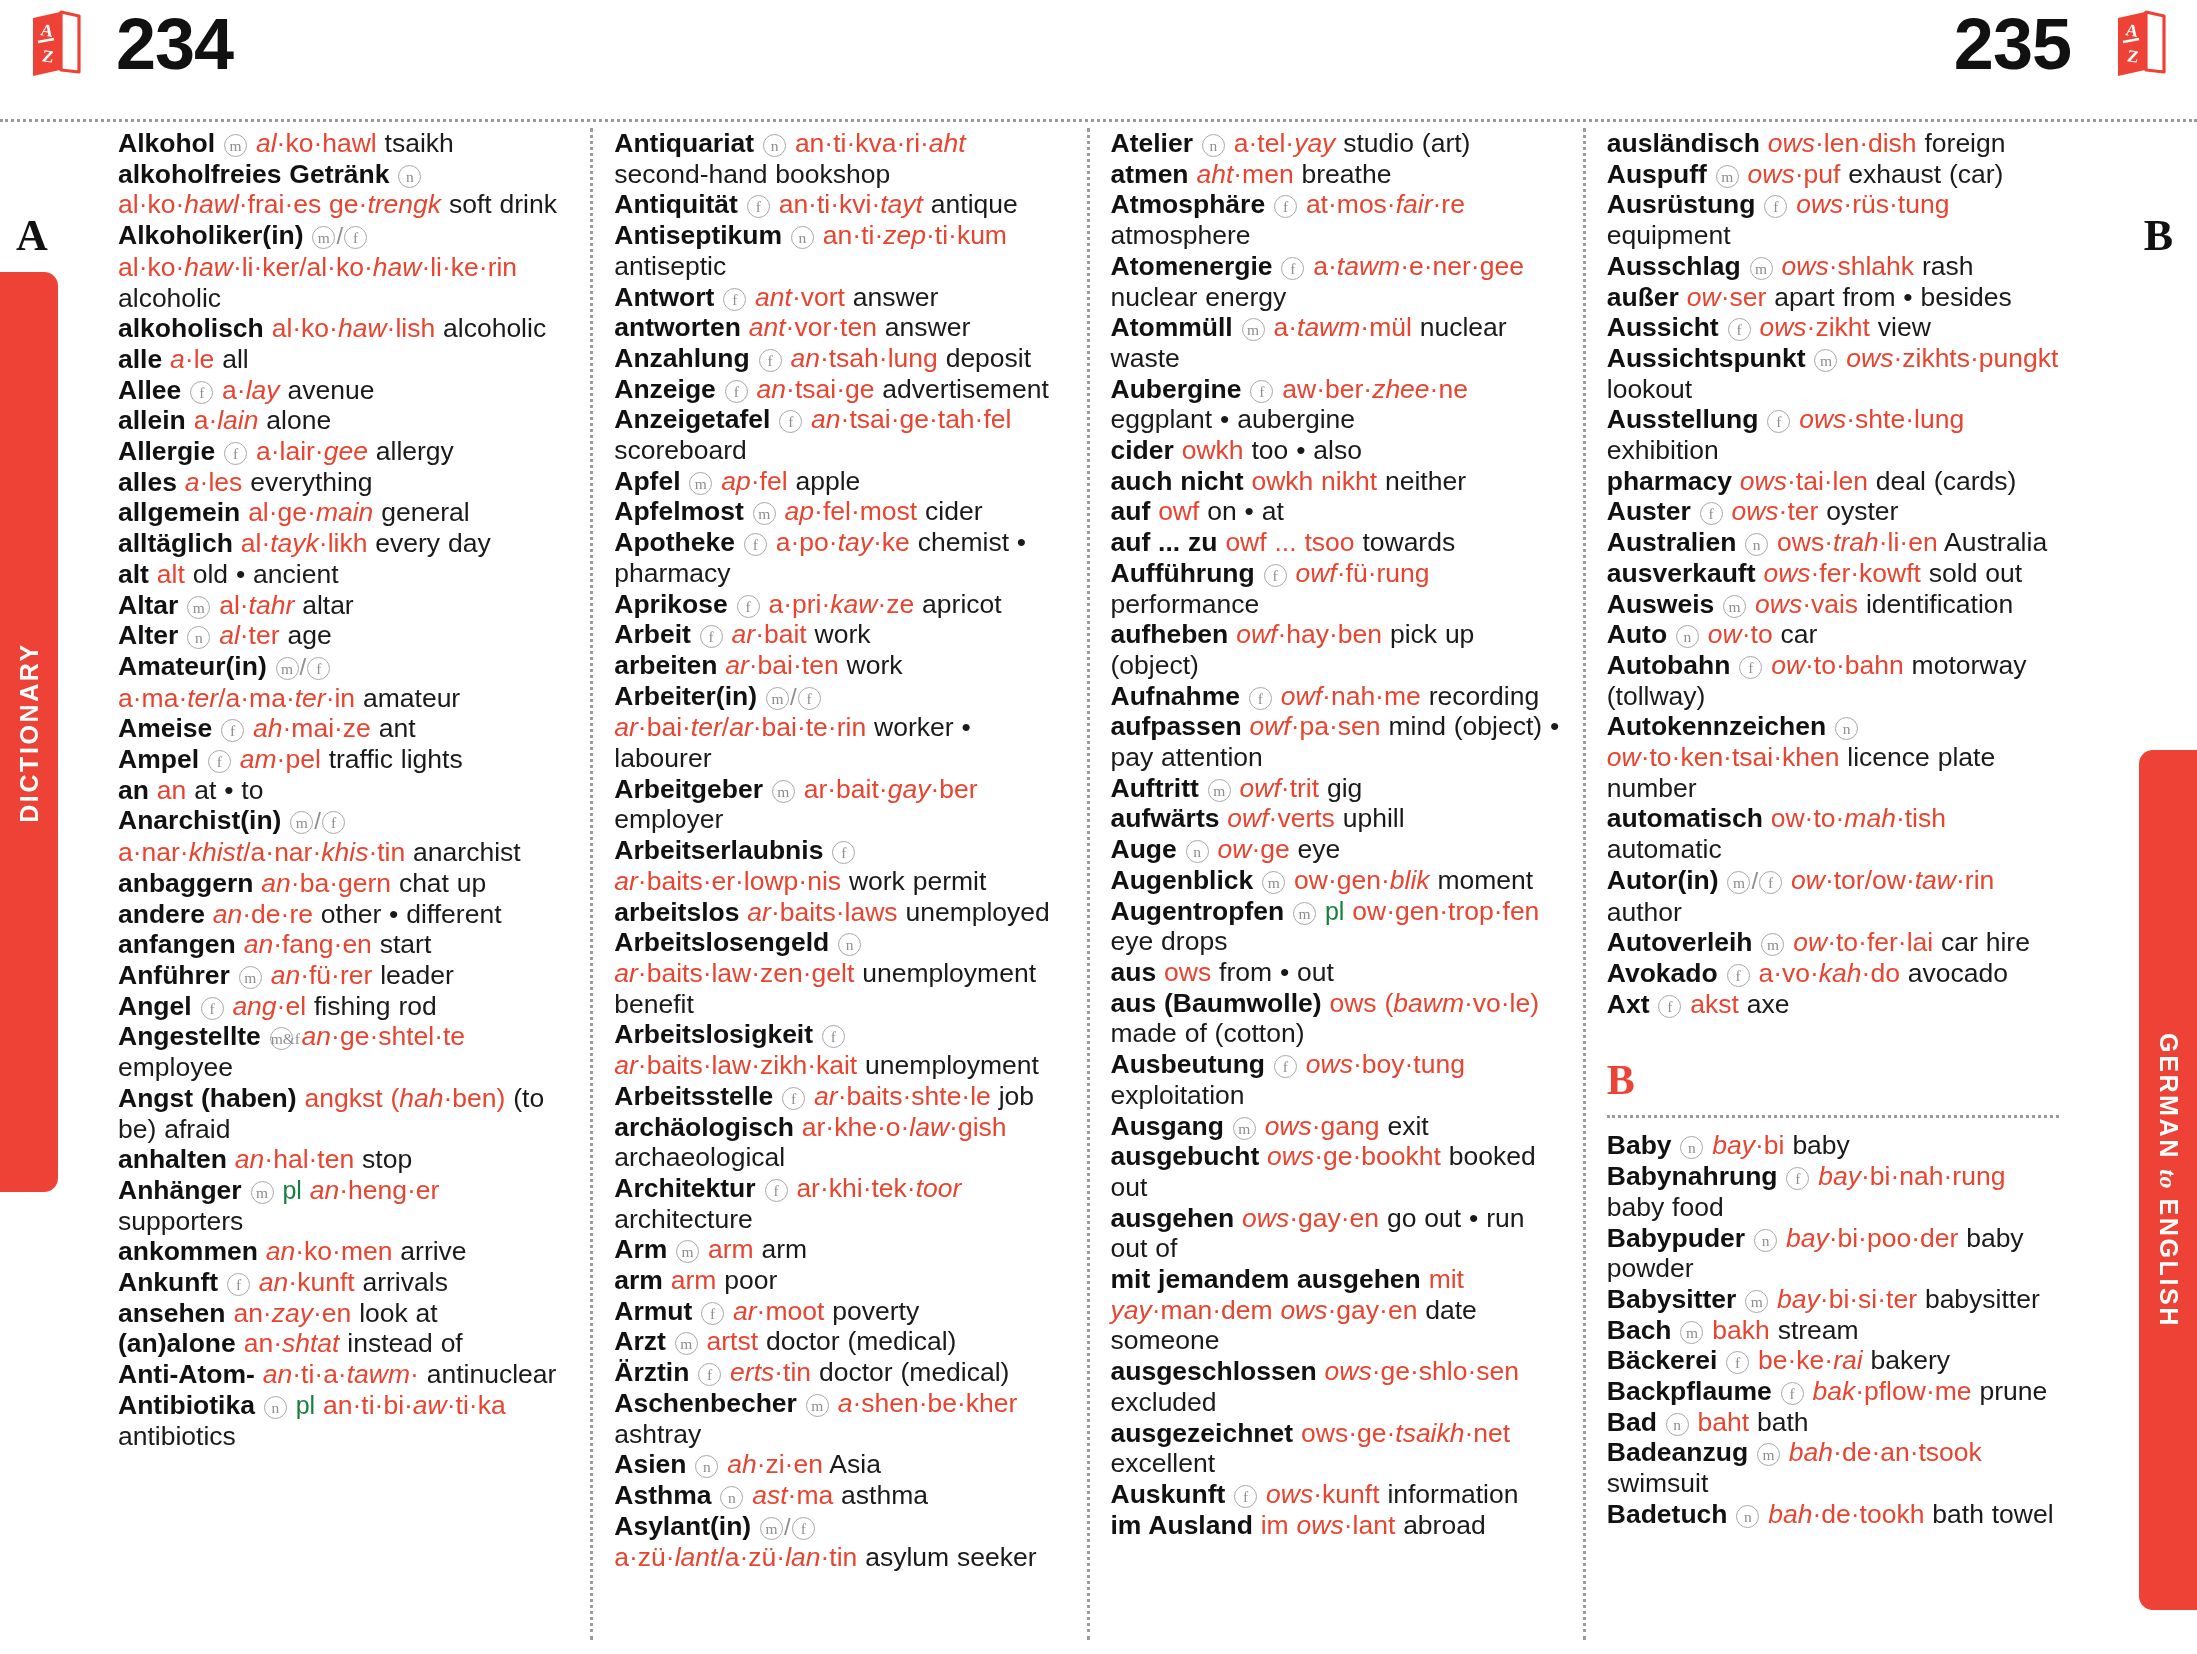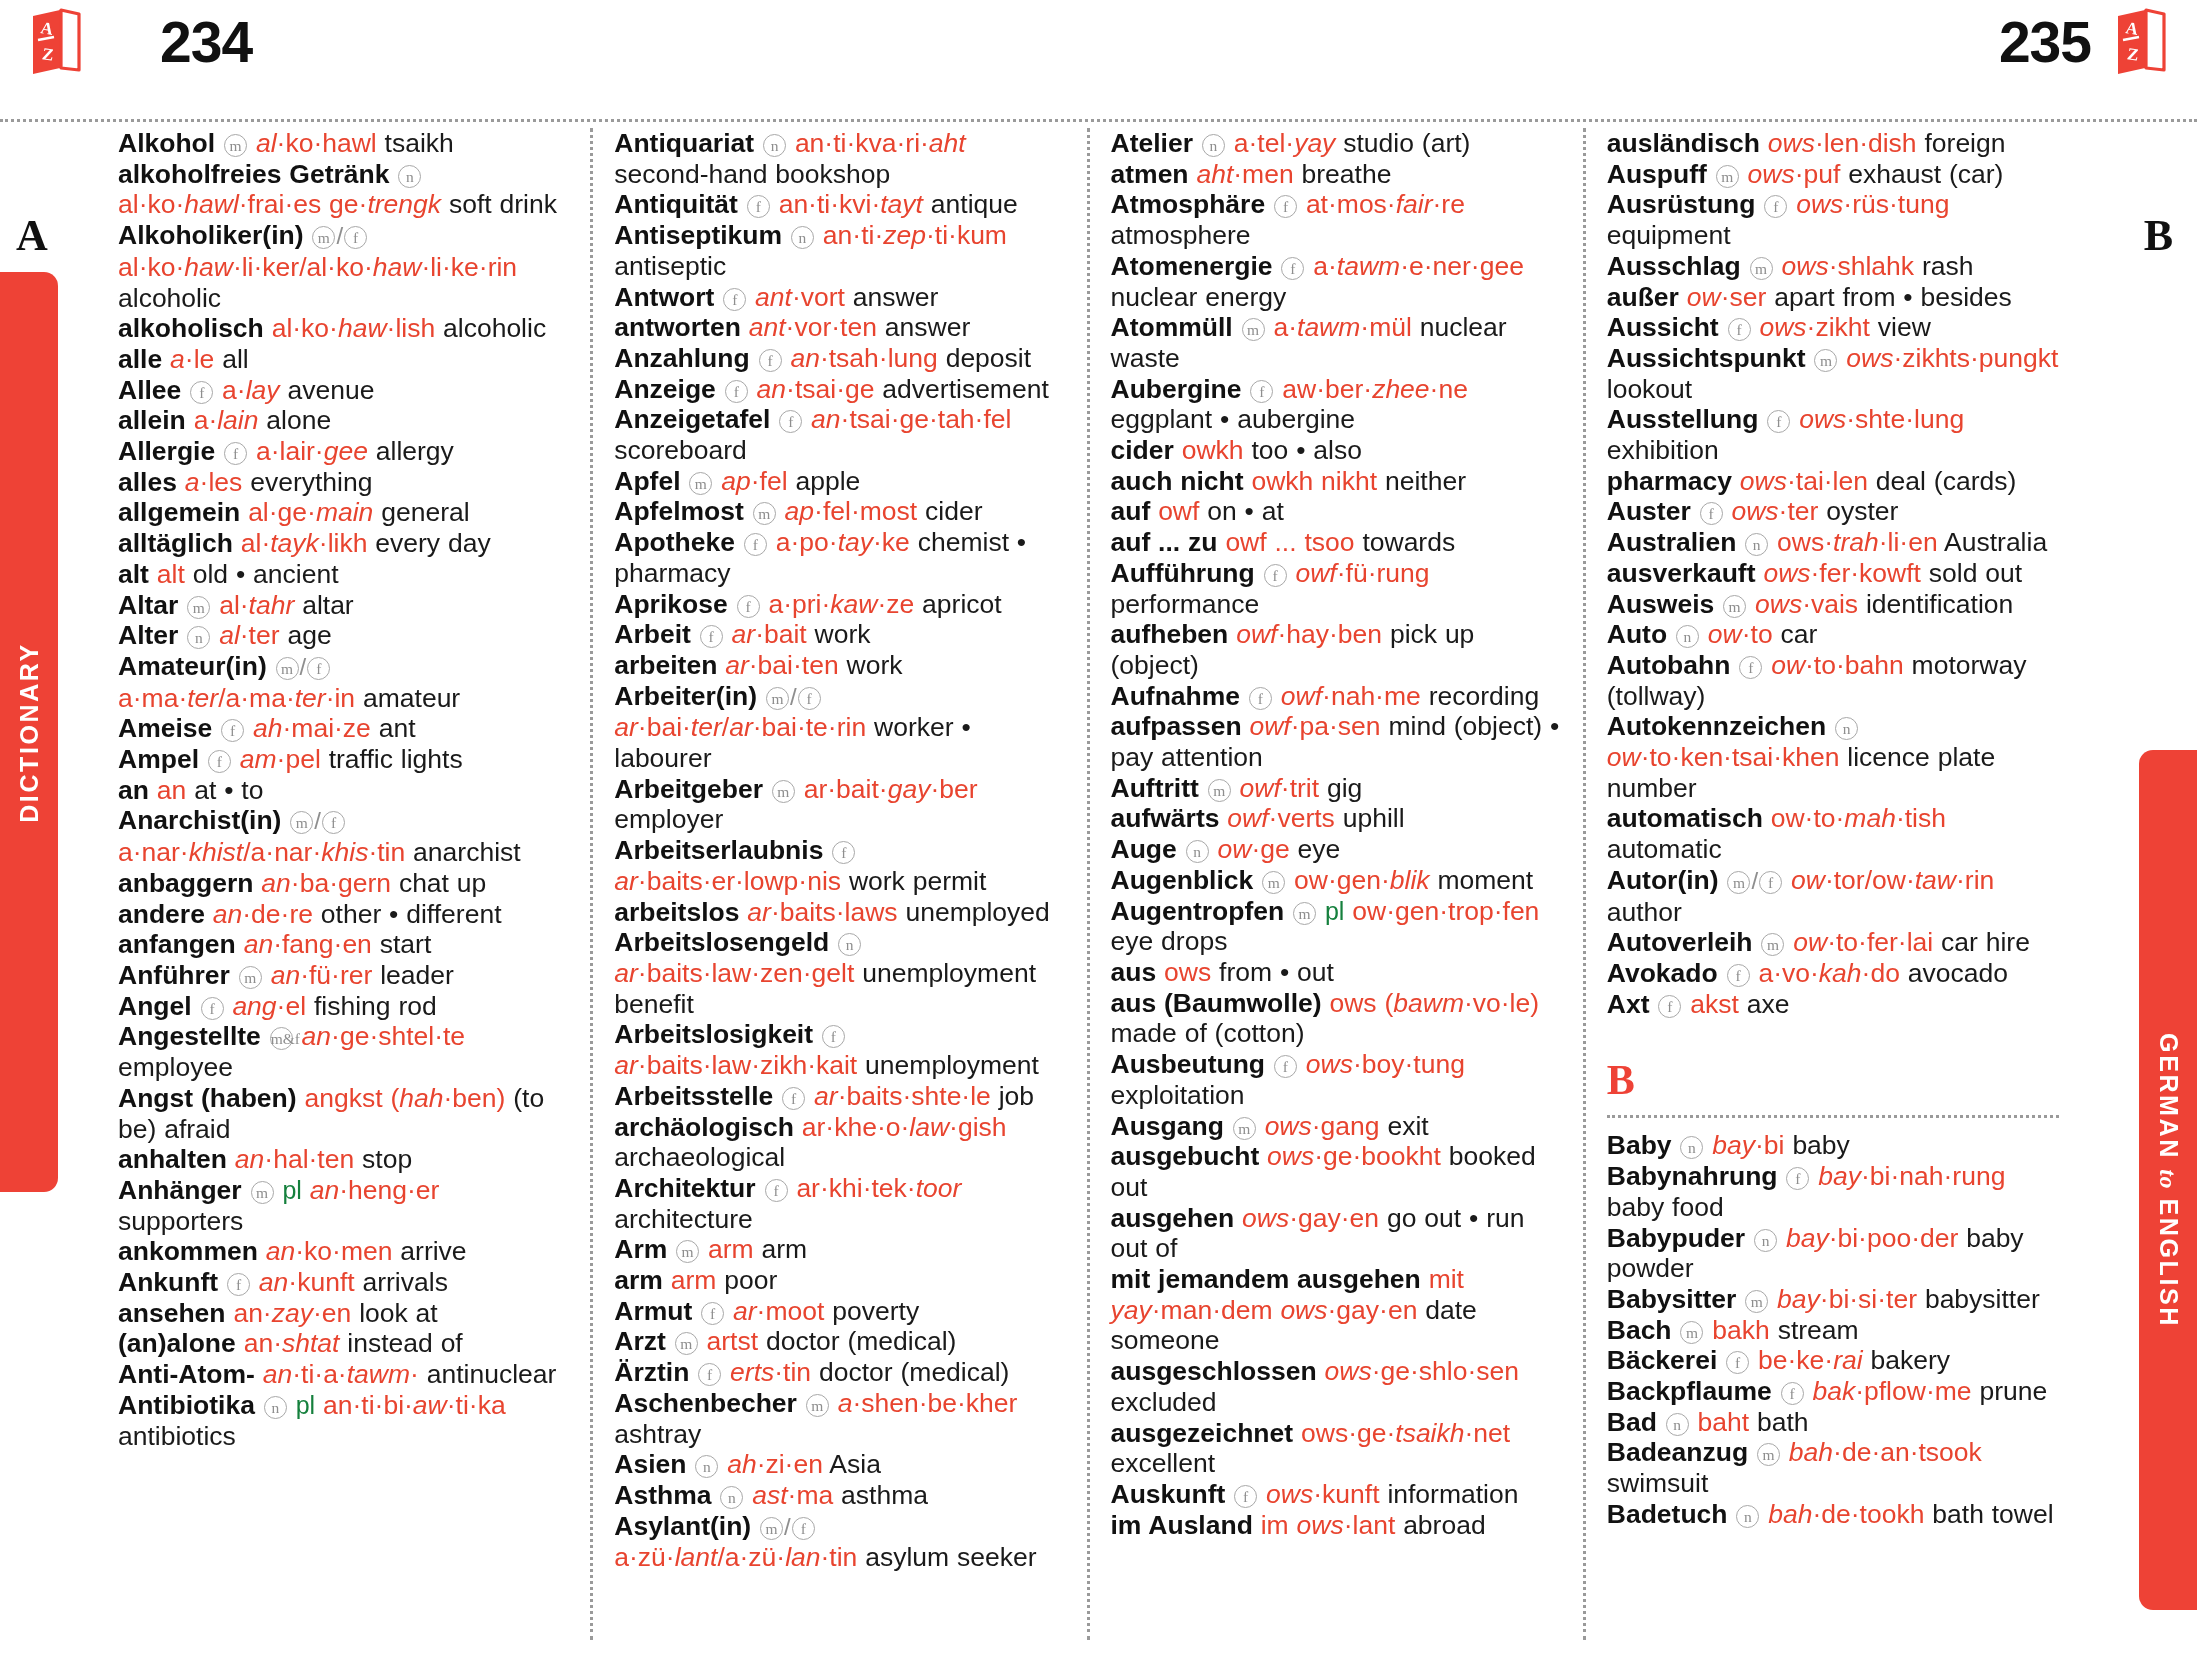--- a/index.html
+++ b/index.html
@@ -10,24 +10,24 @@
     font-family: "Liberation Sans", sans-serif;
     overflow: hidden;
     position: relative;
   }
 
   
   .page-header {
     position: absolute; top: 0; left: 0; right: 0; height: 121px;
   }
   .hdr-left { position: absolute; left: 30px; top: 8px; display: flex; align-items: center; gap: 34px; }
-  .hdr-right { position: absolute; right: 30px; top: 8px; display: flex; align-items: center; gap: 24px; }
+  .hdr-right { position: absolute; right: 30px; top: 8px; display: flex; align-items: center; gap: 44px; }
   .folio {
-    font-size: 57px; font-weight: bold; color: #111; letter-spacing: -1px;
-    line-height: 1; font-family: "Liberation Sans", sans-serif; margin-left: 44px;
+    font-size: 72px; font-weight: bold; color: #111; letter-spacing: -1px;
+    line-height: 1; font-family: "Liberation Sans", sans-serif;
   }
   .az-icon { width: 52px; height: 68px; display:block; }
 
   .hdr-rule {
     position: absolute; left: 0; right: 0; top: 119px; height: 0;
     border-top: 3px dotted #9a9a9a;
   }
 
   
   .side-tab {

